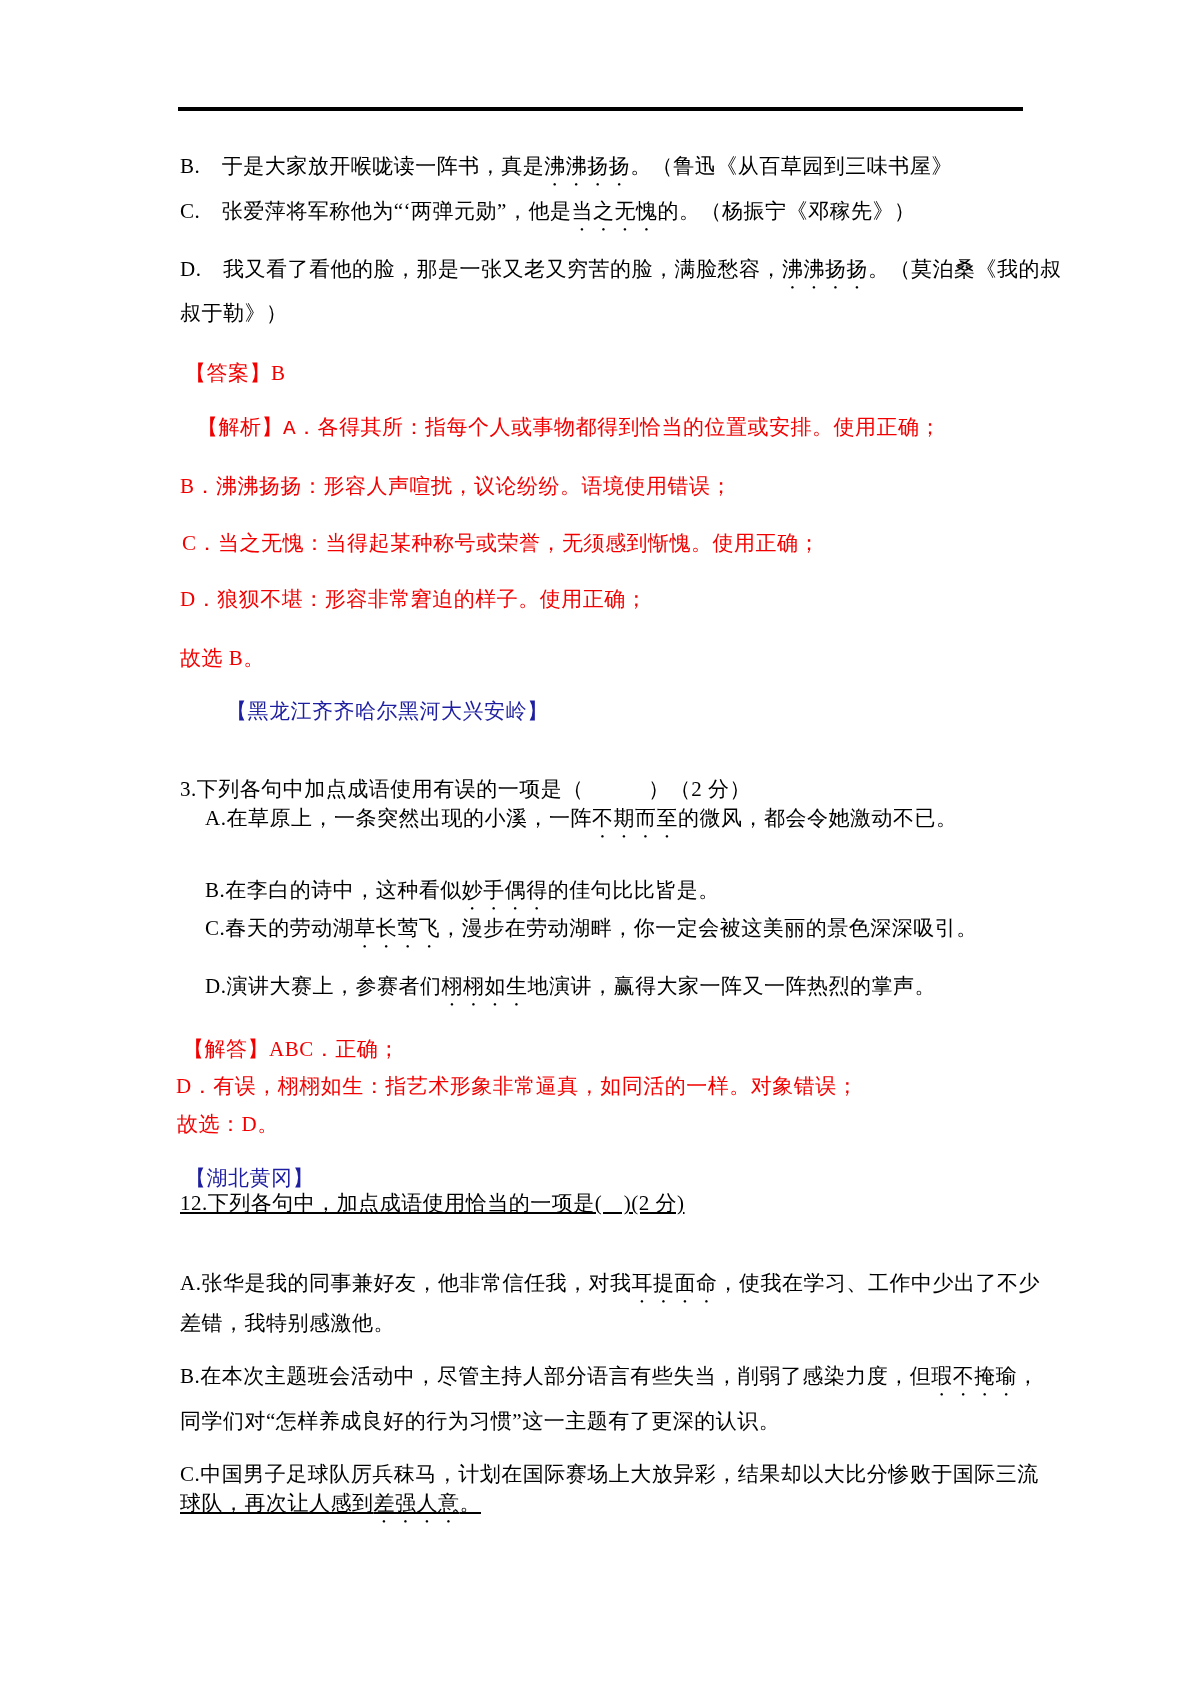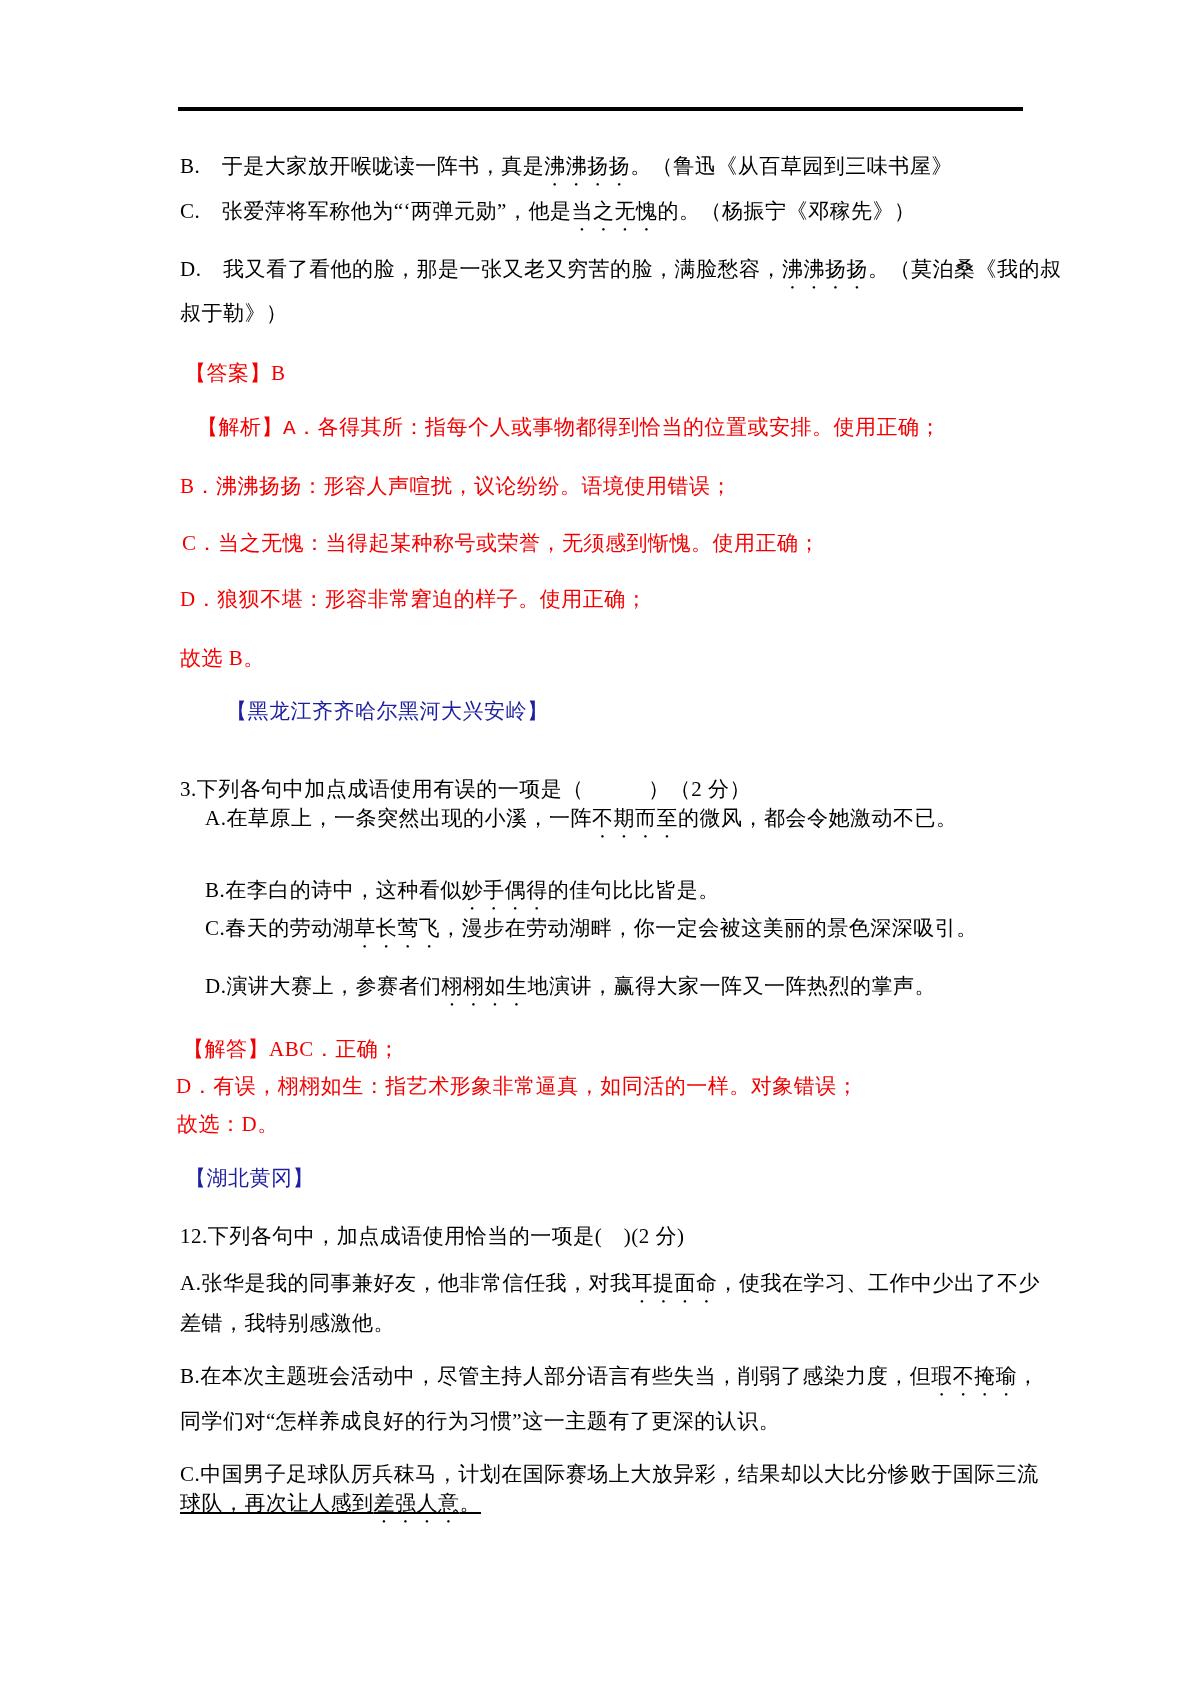--- a/index.html
+++ b/index.html
@@ -56,21 +56,21 @@
       <div class="line blue" style="left: 185px; top: 696px; margin-left: 41px;"><span class="seg">【黑龙江齐齐哈尔黑河大兴安岭】</span></div>
       <div class="line black" style="left: 180px; top: 754px; margin-top: 20px;"><span class="seg">3.下列各句中加点成语使用有误的一项是（　　　）（2 分）</span></div>
       <div class="line black" style="left: 205px; top: 803px;"><span class="seg">A.在草原上，一条突然出现的小溪，一阵</span><span class="em">不期而至</span><span class="seg">的微风，都会令她激动不已。</span></div>
       <div class="line black" style="left: 205px; top: 859px; margin-top: 16px;"><span class="seg">B.在李白的诗中，这种看似</span><span class="em">妙手偶得</span><span class="seg">的佳句比比皆是。</span></div>
       <div class="line black" style="left: 205px; top: 913px;"><span class="seg">C.春天的劳动湖</span><span class="em">草长莺飞</span><span class="seg">，漫步在劳动湖畔，你一定会被这美丽的景色深深吸引。</span></div>
       <div class="line black" style="left: 205px; top: 971px;"><span class="seg">D.演讲大赛上，参赛者们</span><span class="em">栩栩如生</span><span class="seg">地演讲，赢得大家一阵又一阵热烈的掌声。</span></div>
       <div class="line red" style="left: 183px; top: 1034px;"><span class="seg">【解答】ABC．正确；</span></div>
       <div class="line red" style="left: 176px; top: 1071px;"><span class="seg">D．有误，栩栩如生：指艺术形象非常逼真，如同活的一样。对象错误；</span></div>
       <div class="line red" style="left: 177px; top: 1109px;"><span class="seg">故选：D。</span></div>
       <div class="line blue" style="left: 185px; top: 1163px;"><span class="seg">【湖北黄冈】</span></div>
-      <div class="line black" style="left: 180px; top: 1221px;"><span class="seg">12.下列各句中，加点成语使用恰当的一项是(　)(2 分)</span></div>
+      <div class="line black" style="left: 180px; top: 1188px; text-decoration: underline;"><span class="seg">12.下列各句中，加点成语使用恰当的一项是(　)(2 分)</span></div>
       <div class="line black" style="left: 180px; top: 1268px;"><span class="seg">A.张华是我的同事兼好友，他非常信任我，对我</span><span class="em">耳提面命</span><span class="seg">，使我在学习、工作中少出了不少</span></div>
       <div class="line black" style="left: 180px; top: 1308px;"><span class="seg">差错，我特别感激他。</span></div>
       <div class="line black" style="left: 180px; top: 1361px;"><span class="seg">B.在本次主题班会活动中，尽管主持人部分语言有些失当，削弱了感染力度，但</span><span class="em">瑕不掩瑜</span><span class="seg">，</span></div>
       <div class="line black" style="left: 180px; top: 1406px;"><span class="seg">同学们对“怎样养成良好的行为习惯”这一主题有了更深的认识。</span></div>
       <div class="line black" style="left: 180px; top: 1459px;"><span class="seg">C.中国男子足球队厉兵秣马，计划在国际赛场上大放异彩，结果却以大比分惨败于国际三流</span></div>
       <div class="line black" style="left: 180px; top: 1488px; text-decoration: underline;"><span class="seg">球队，再次让人感到</span><span class="em">差强人意</span><span class="seg">。</span></div>
     </div>
 </div>
 
 </body></html>

